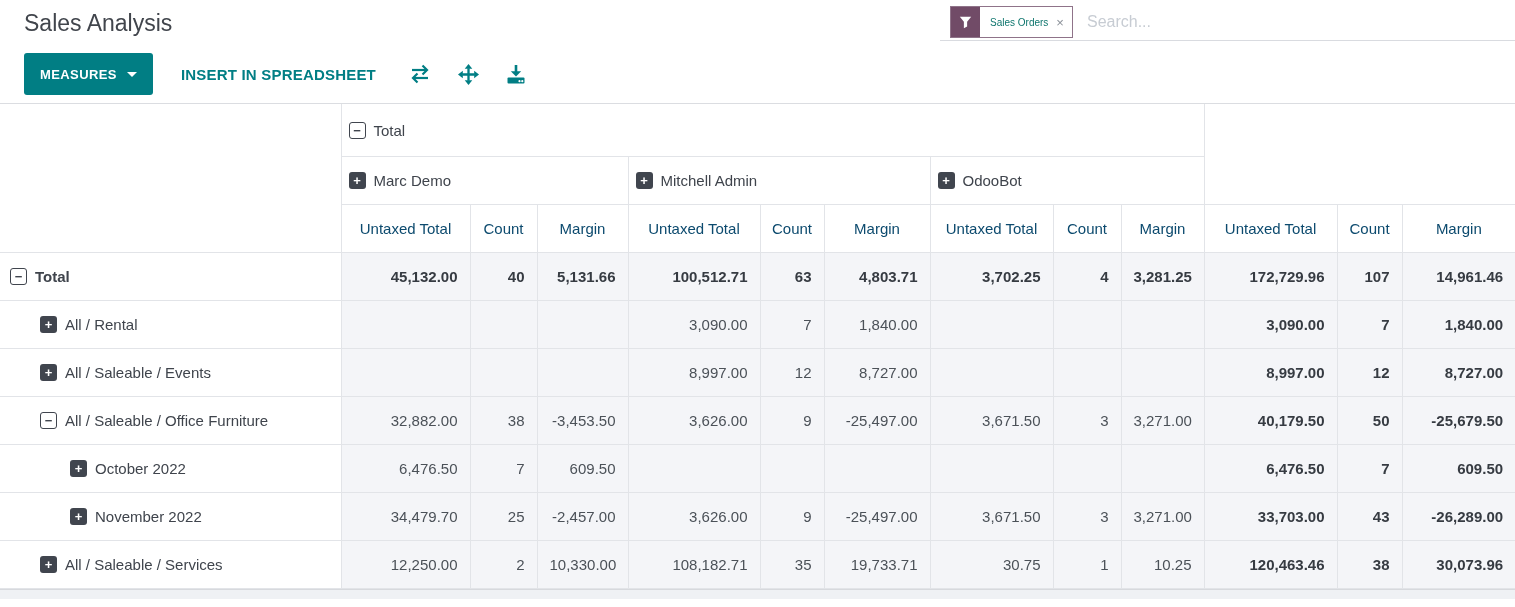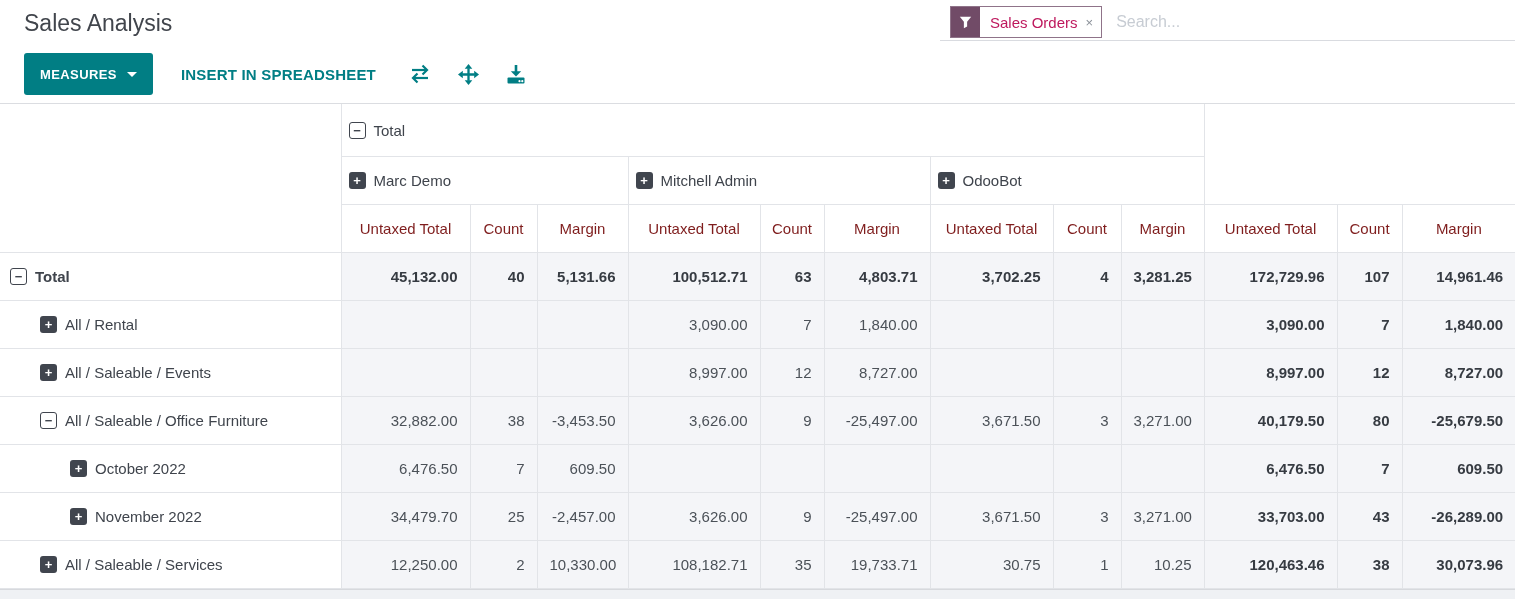--- a/index.html
+++ b/index.html
@@ -28,21 +28,21 @@
     color:#017e84; font-size:15px; font-weight:700; letter-spacing:.2px;
     margin-left:28px; cursor:pointer; text-decoration:none;
   }
   .tool-icons { display:flex; gap:27px; margin-left:33px; align-items:center; }
   .tool-icons .ticon { cursor:pointer; display:inline-flex; }
 
   .top-right { width:575px; display:flex; flex-direction:column; padding-top:4px; }
   .search-bar { display:flex; align-items:center; height:37px; border-bottom:1px solid #d9dbe0; padding-left:10px; }
   .facet { display:flex; align-items:stretch; border:1px solid #8f7389; height:32px; background:#fff; }
   .facet-icon { width:29px; background:#714b67; display:flex; align-items:center; justify-content:center; }
-  .facet-label { padding:0 6px 0 10px; font-size:15px; color:#be185d; display:flex; align-items:center; }
+  .facet-label { padding:0 6px 0 10px; font-size:10px; color:#0f766e; display:flex; align-items:center; }
   .facet-remove { color:#8a9098; font-size:13px; padding:0 8px 0 2px; display:flex; align-items:center; cursor:pointer; }
   .search-input {
     border:none; outline:none; font-size:16px; color:#4c5158; margin-left:12px; flex:1;
     font-family:"Liberation Sans", sans-serif; background:transparent;
   }
   .search-input::placeholder { color:#c7ccd3; }
   .filter-controls { display:flex; gap:33px; margin-top:13px; padding-left:26px; align-items:center; }
   .control { display:flex; align-items:center; gap:7px; font-size:15px; font-weight:600; color:#454a52; cursor:pointer; }
   .star-glyph { font-size:16px; line-height:1; }
 
@@ -56,21 +56,21 @@
     background:#f4f5f8; border-left:1px solid #e2e4e8; border-bottom:1px solid #e2e4e8;
     text-align:right; color:#4b5158; font-size:15px;
   }
   th.corner { border-bottom:1px solid #e2e4e8; }
   th.grp-hd {
     text-align:left; color:#3f444c; border-left:1px solid #e2e4e8; border-bottom:1px solid #e2e4e8;
     padding-left:7px; cursor:pointer;
   }
   th.right-empty { border-left:1px solid #e2e4e8; border-bottom:1px solid #e2e4e8; }
   th.measure-th {
-    color:#7f1d1d; text-align:center; border-left:1px solid #e2e4e8; border-bottom:1px solid #e2e4e8;
+    color:#0c4a6e; text-align:center; border-left:1px solid #e2e4e8; border-bottom:1px solid #e2e4e8;
     cursor:pointer; padding:0 6px;
   }
   th.rowlabel {
     text-align:left; color:#3f444c; border-bottom:1px solid #e2e4e8; background:#fff; cursor:pointer;
   }
   .bold { font-weight:700; color:#363b42; }
   td.col-total { font-weight:700; color:#363b42; }
   .hdr-flex { display:inline-flex; align-items:center; gap:8px; }
 
   .sq { width:17px; height:17px; border-radius:3px; display:inline-flex; align-items:center;
@@ -257,21 +257,21 @@
           <td class="">32,882.00</td>
           <td class="">38</td>
           <td class="">-3,453.50</td>
           <td class="">3,626.00</td>
           <td class="">9</td>
           <td class="">-25,497.00</td>
           <td class="">3,671.50</td>
           <td class="">3</td>
           <td class="">3,271.00</td>
           <td class="col-total">40,179.50</td>
-          <td class="col-total">80</td>
+          <td class="col-total">50</td>
           <td class="col-total">-25,679.50</td>
         </tr>
         <tr>
           <th class="rowlabel" style="padding-left: 70px;"><span class="hdr-flex">
               <span class="sq sq-plus">+</span>
               <span>October 2022</span>
             </span></th>
           <td class="">6,476.50</td>
           <td class="">7</td>
           <td class="">609.50</td>

